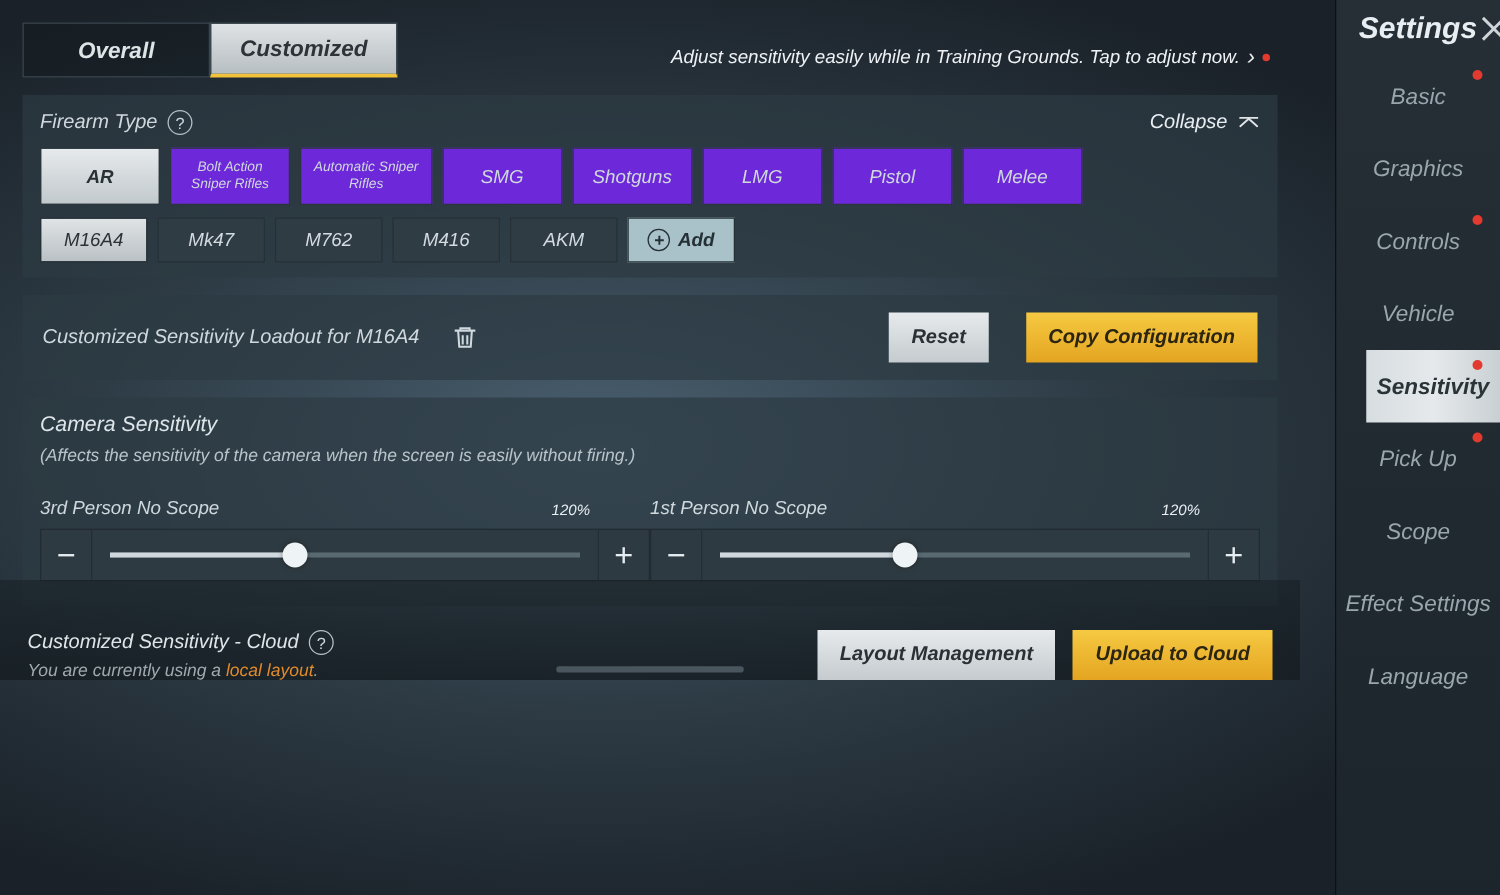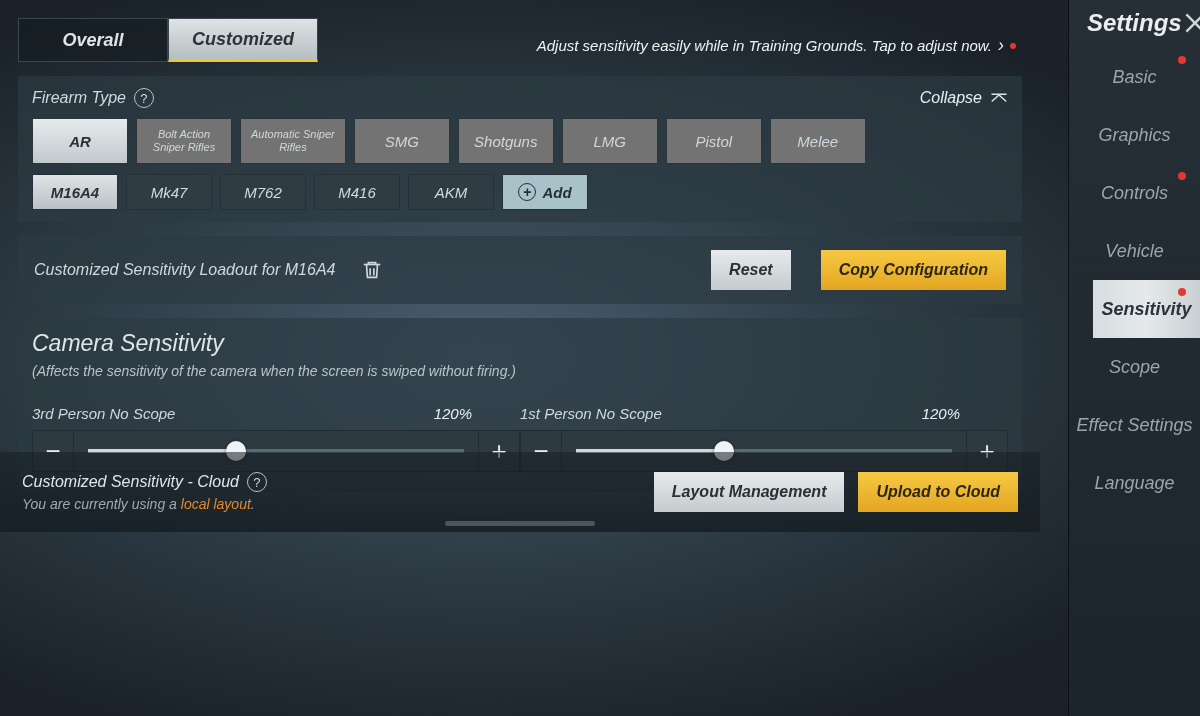--- a/index.html
+++ b/index.html
@@ -67,71 +67,71 @@
     display:inline-flex;align-items:center;justify-content:center;
     width:20px;height:20px;border:1.5px solid #b8c2c8;border-radius:50%;
     font-size:13px;color:#cfd8dd;margin-left:8px; font-style:normal;
   }
   .collapse { margin-left:auto; font-size:16px; font-style:italic; color:#e8eef2; display:flex;align-items:center;gap:8px;}
   .collapse svg{width:18px;height:12px;stroke:#dfe4e7;stroke-width:2;fill:none;}
   .firetypes { display:flex; gap:8px; margin-top:10px; }
   .ft {
     flex: 0 0 auto;
     min-width: 96px; height: 46px;
-    background: #737373; color:#cfd8dd;
+    background: #6d28d9; color:#cfd8dd;
     display:flex;flex-direction:column;align-items:center;justify-content:center;
     font-size:15px; font-style:italic; cursor:pointer;
     padding: 0 10px;
     border:1px solid #2a353c;
   }
   .ft.small { font-size:11px; line-height:1.15; text-align:center; min-width:96px;}
   .ft.active { background: linear-gradient(180deg,#e6eaec,#c2c9cc); color:#2a3136; font-weight:700; }
   .weapons { display:flex; gap:8px; margin-top:10px; }
   .wp {
     min-width:86px; height:36px; display:flex;align-items:center;justify-content:center;
     font-size:15px; font-style:italic; color:#d3dbe0; background:#2f3c44; cursor:pointer;
     border:1px solid #263037;
   }
-  .wp.active { background: linear-gradient(180deg,#dfe3e5,#bac1c4); color:#2b3237; font-weight:700; }
+  .wp.active { background: linear-gradient(180deg,#dfe3e5,#bac1c4); color:#2b3237; font-weight:400; }
   .wp.add { background:#a9c1c8; color:#243036; font-weight:600; gap:6px;}
   .wp.add .plus{display:inline-flex;align-items:center;justify-content:center;width:18px;height:18px;border:1.5px solid #243036;border-radius:50%;font-style:normal;font-size:14px;line-height:1;}
   .spacer { flex:1; }
   .btn {
     height:40px; padding:12px 18px; display:flex;align-items:center;justify-content:center;
     font-size:16px; font-style:italic; font-weight:600; cursor:pointer;
     background: linear-gradient(180deg,#e6eaec,#c5cbce); color:#2a3136;
     margin-left:14px;
   }
   .btn.yellow { background: linear-gradient(180deg,#f6c942,#e4a521); color:#2b2512; }
   .trash { width:22px;height:24px;margin-left:10px; }
   .trash svg{width:100%;height:100%;stroke:#cfd8dd;stroke-width:1.8;fill:none;}
-  .section-title { font-size:23px; font-style:italic; color:#dfe6ea; }
+  .section-title { font-size:17px; font-style:italic; color:#dfe6ea; }
   .section-sub { font-size:14px; font-style:italic; color:#b9c4ca; margin-top:6px;}
   .sliders { display:flex; margin-top:26px; }
   .slcol { flex:1; }
   .slhead { display:flex; align-items:flex-end; }
   .slname { font-size:15px; font-style:italic; color:#cfd8dd; }
-  .slval { margin-left:auto; font-size:15px; font-style:italic; color:#e8eef2; padding-right:48px;}
+  .slval { margin-left:auto; font-size:12px; font-style:italic; color:#e8eef2; padding-right:48px;}
   .slrow { display:flex; align-items:center; margin-top:8px; gap:0; }
   .sqbtn {
     width:42px;height:42px;background:#2e3a41;border:1px solid #222b30;
     display:flex;align-items:center;justify-content:center;color:#e6edf1;
     font-size:26px; cursor:pointer; font-style:normal;
   }
   .track {
     flex:1; height:42px; background:#2e3a41; border:1px solid #222b30; border-left:none;border-right:none;
     position:relative;
   }
   .track .bar { position:absolute; left:14px; right:14px; top:50%; height:4px; background:#5a6a73; transform:translateY(-50%); }
   .track .fill { position:absolute; left:14px; top:50%; height:4px; background:#cfd8dd; transform:translateY(-50%); }
   .track .knob { position:absolute; top:50%; width:20px;height:20px;border-radius:50%; background:#eef3f6; transform:translate(-50%,-50%); box-shadow:0 0 4px rgba(0,0,0,.4);}
   .bottom {
-    position:absolute; left:0; bottom:12px; width:1040px; height:80px;
+    position:absolute; left:0; bottom:0; width:1040px; height:80px;
     background: linear-gradient(180deg, rgba(22,30,35,.55), rgba(22,30,35,.85));
-    display:flex; align-items:center; padding:0 22px;
+    display:flex; align-items:flex-end; padding:0 22px;
   }
   .bottom .title { font-size:16px; font-style:italic; color:#dfe6ea; display:flex;align-items:center;}
   .bottom .sub { font-size:14px; font-style:italic; color:#9fa9af; margin-top:4px;}
   .bottom .sub .link { color:#e08a2b; }
   .handle{position:absolute;left:50%;bottom:6px;transform:translateX(-50%);width:150px;height:5px;border-radius:3px;background:#4a565e;}
 </style>
 </head>
 <body>
 
 <div class="main">
@@ -198,21 +198,21 @@
           <line x1="14" y1="10" x2="14" y2="18"></line>
         </svg>
     </span>
     <div class="spacer"></div>
     <div class="btn">Reset</div>
     <div class="btn yellow">Copy Configuration</div>
   </div>
 
   <div class="panel" style="padding-bottom:20px;">
     <div class="section-title">Camera Sensitivity</div>
-    <div class="section-sub">(Affects the sensitivity of the camera when the screen is swiped without firing.)</div>
+    <div class="section-sub">(Affects the sensitivity of the camera when the screen is easily without firing.)</div>
     <div class="sliders">
       <div class="slcol">
         <div class="slhead">
           <span class="slname">3rd Person No Scope</span>
           <span class="slval">120%</span>
         </div>
         <div class="slrow">
           <div class="sqbtn">−</div>
           <div class="track">
             <div class="bar"></div>
@@ -266,17 +266,18 @@
           <line x1="20" y1="4" x2="4" y2="20"></line>
         </svg>
     </span>
   </div>
   <div id="sidebar-items">
       <div class="sidebar-item">Basic<span class="red-dot"></span></div>
       <div class="sidebar-item">Graphics</div>
       <div class="sidebar-item">Controls<span class="red-dot"></span></div>
       <div class="sidebar-item">Vehicle</div>
       <div class="sidebar-item selected">Sensitivity<span class="red-dot"></span></div>
+      <div class="sidebar-item">Pick Up<span class="red-dot"></span></div>
       <div class="sidebar-item">Scope</div>
       <div class="sidebar-item">Effect Settings</div>
       <div class="sidebar-item">Language</div>
     </div>
 </div>
 
 </body></html>

